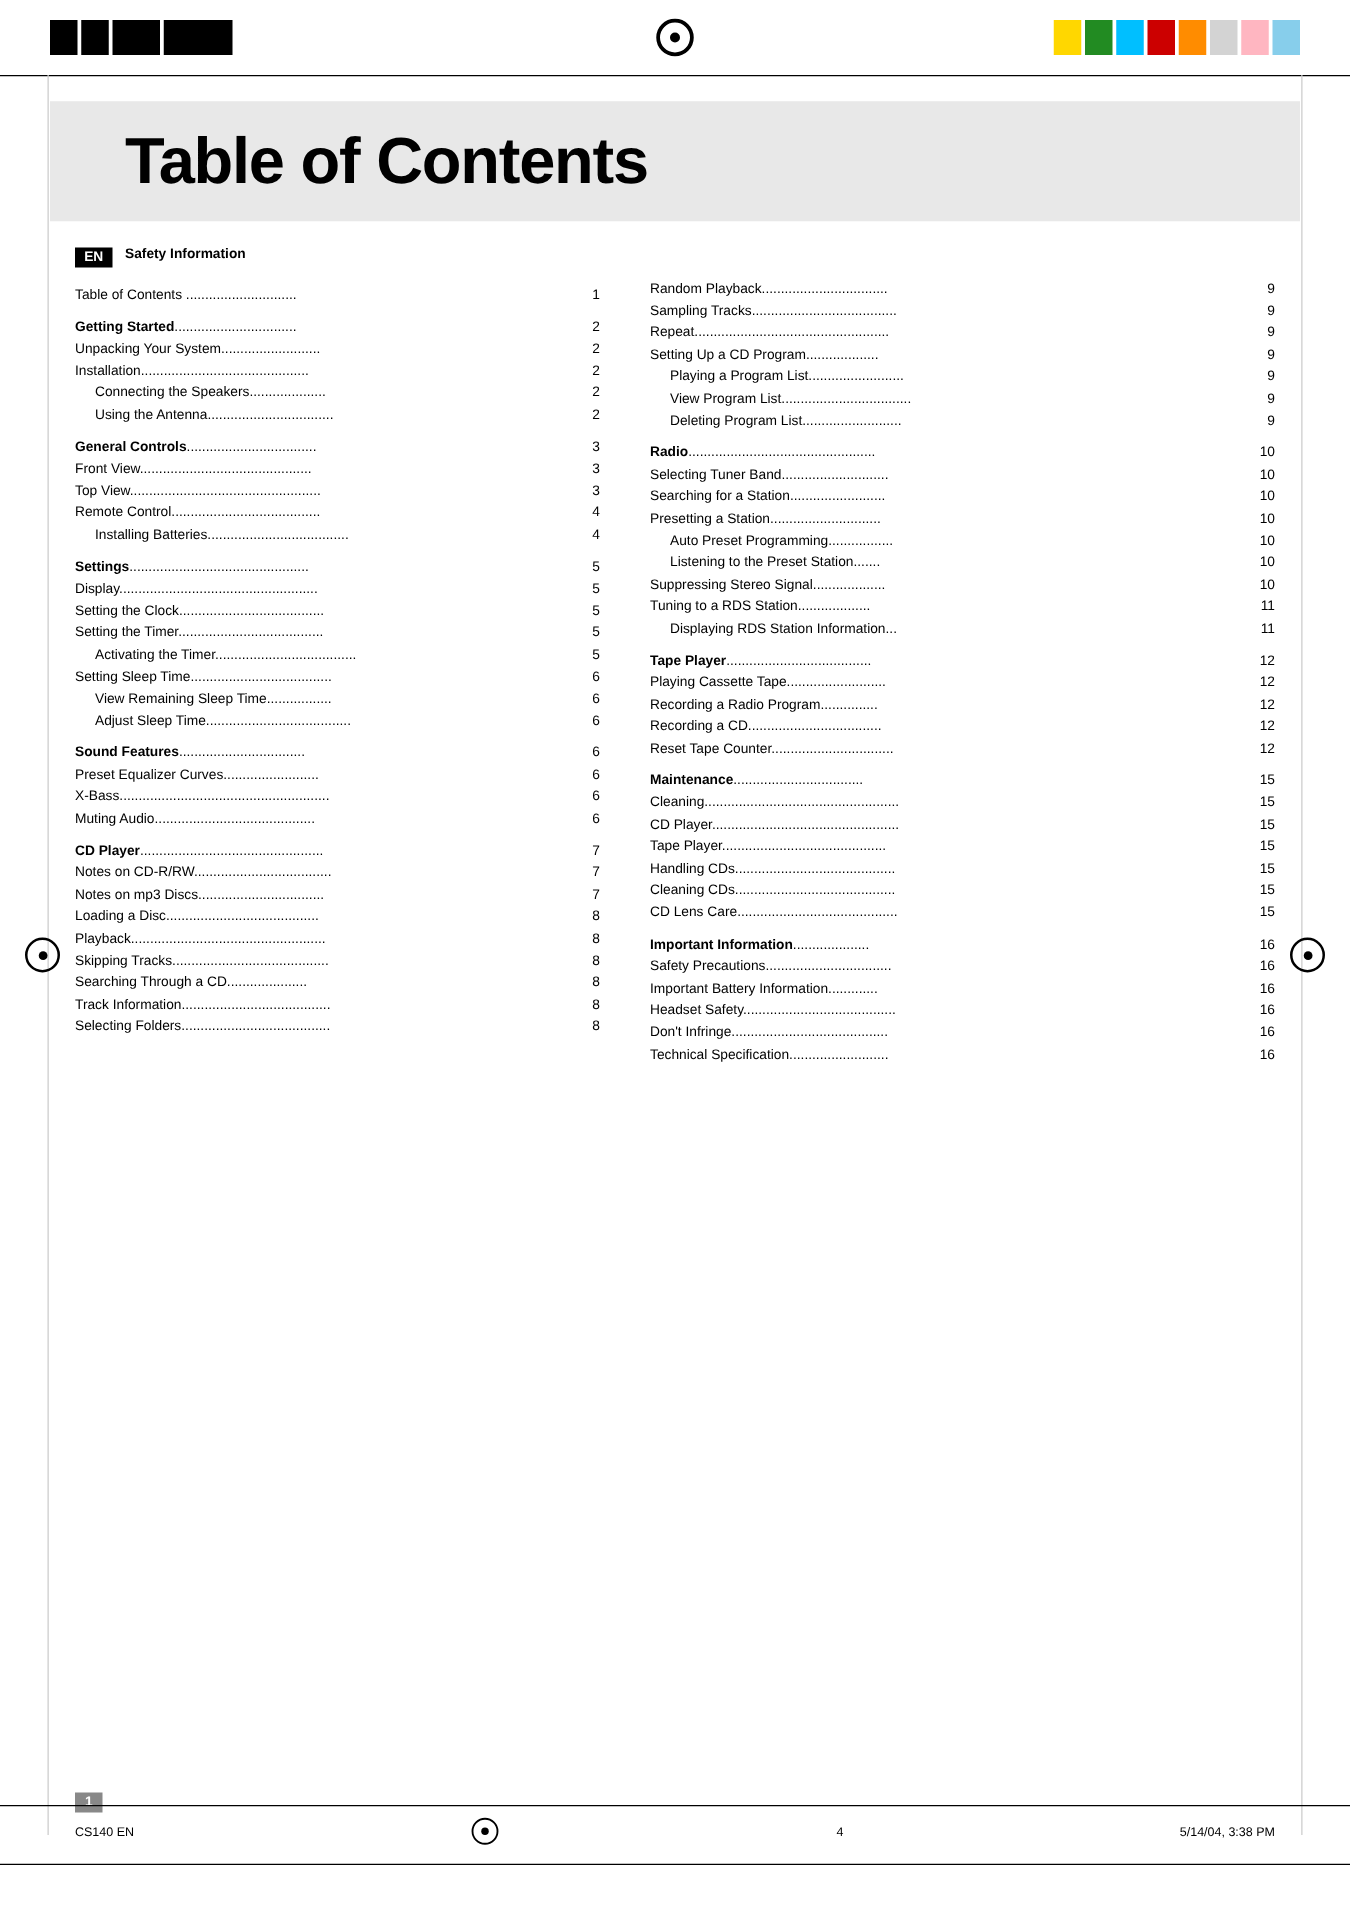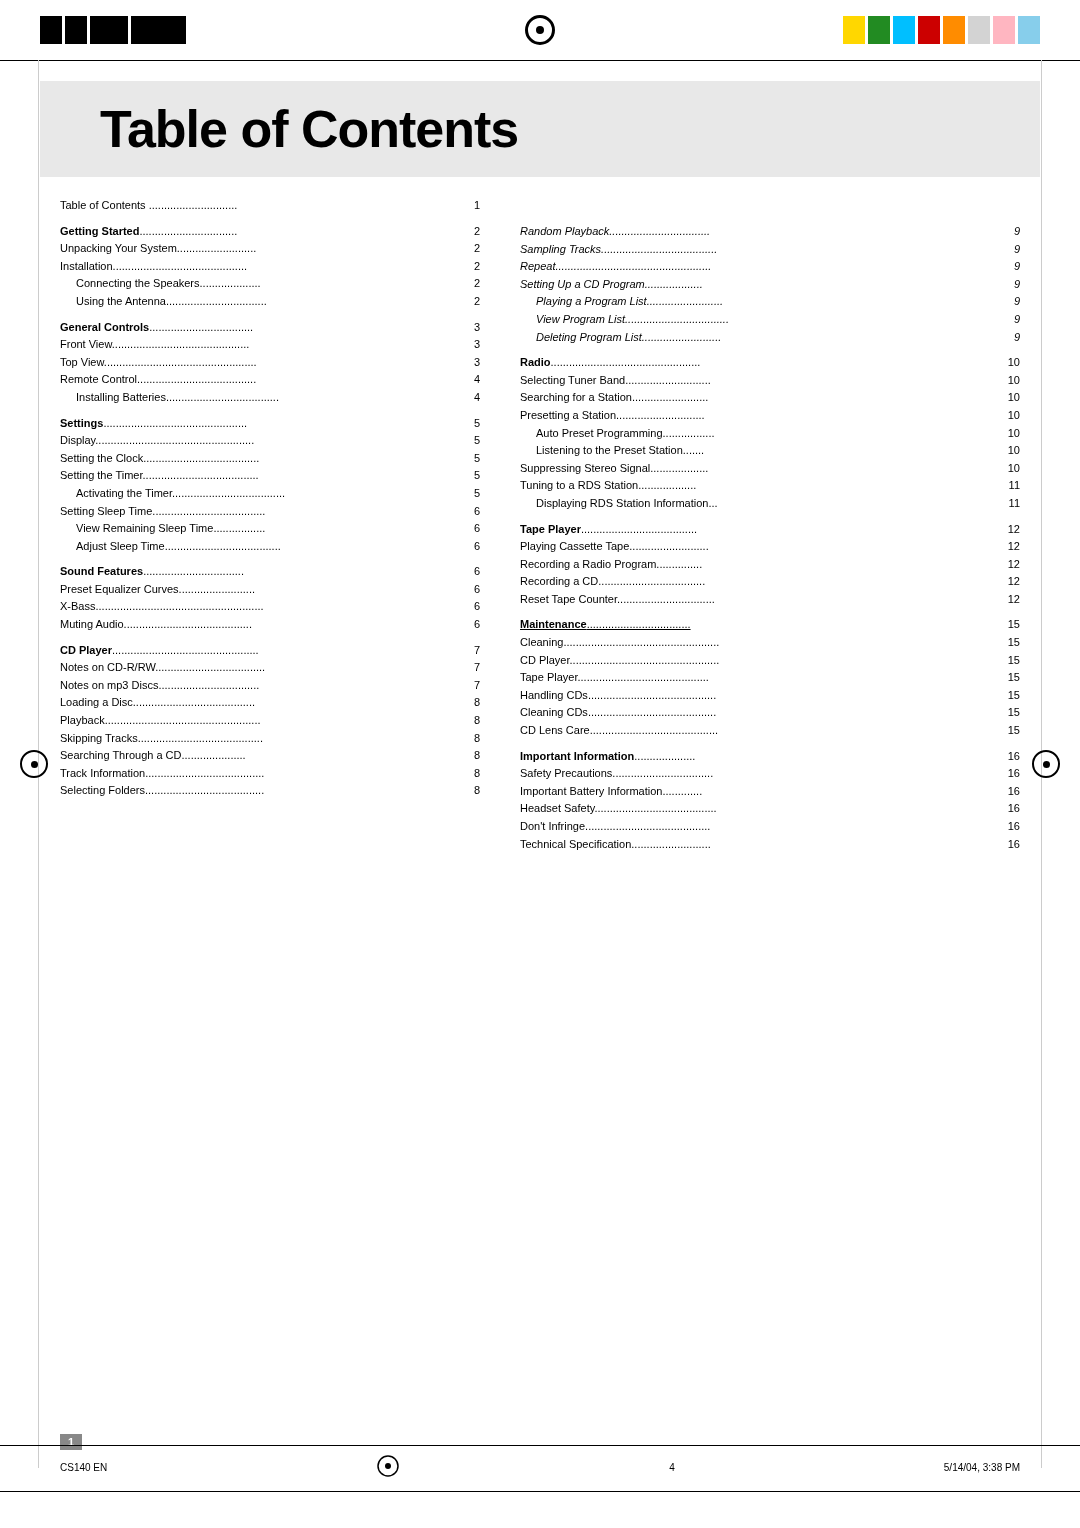--- a/index.html
+++ b/index.html
@@ -286,20 +286,24 @@
 <div class="top-line"></div>
 
 <div class="title-section">
   <h1 class="page-title">Table of Contents</h1>
 </div>
 
 <div class="main-content">
 
   <div class="left-col">
 
+    <div class="en-section">
+      <span class="en-badge">EN</span>
+      <span class="safety-info-label">Safety Information</span>
+    </div>
 
     <div class="toc-entry">
       <span class="title">Table of Contents <span style="font-weight:normal;">.............................</span></span>
       <span class="page-num">1</span>
     </div>
 
     <div style="margin-top:8px;">
 
       <div class="toc-entry">
         <span class="title" style="font-weight:bold;">Getting Started<span style="font-weight:normal;">................................</span></span>
@@ -440,21 +444,21 @@
       <div class="toc-entry">
         <span class="title">Selecting Folders<span style="font-weight:normal;">.......................................</span></span>
         <span class="page-num">8</span>
       </div>
     </div>
 
   </div>
 
   <div class="right-col">
 
-    <div style="margin-top:26px;font-style:italic;">
+    <div style="margin-top:26px;">
       <div class="toc-entry">
         <span class="title">Random Playback<span style="font-weight:normal;">.................................</span></span>
         <span class="page-num">9</span>
       </div>
       <div class="toc-entry">
         <span class="title">Sampling Tracks<span style="font-weight:normal;">......................................</span></span>
         <span class="page-num">9</span>
       </div>
       <div class="toc-entry">
         <span class="title">Repeat<span style="font-weight:normal;">...................................................</span></span>
@@ -539,21 +543,21 @@
       <div class="toc-entry">
         <span class="title">Reset Tape Counter<span style="font-weight:normal;">................................</span></span>
         <span class="page-num">12</span>
       </div>
     </div>
 
 
     <div style="margin-top:8px;">
 
       <div class="toc-entry">
-        <span class="title" style="font-weight:bold;text-decoration:underline;">Maintenance<span style="font-weight:normal;">..................................</span></span>
+        <span class="title" style="font-weight:bold;">Maintenance<span style="font-weight:normal;">..................................</span></span>
         <span class="page-num">15</span>
       </div>
       <div class="toc-entry">
         <span class="title">Cleaning<span style="font-weight:normal;">...................................................</span></span>
         <span class="page-num">15</span>
       </div>
       <div class="toc-entry">
         <span class="title">CD Player<span style="font-weight:normal;">.................................................</span></span>
         <span class="page-num">15</span>
       </div>

